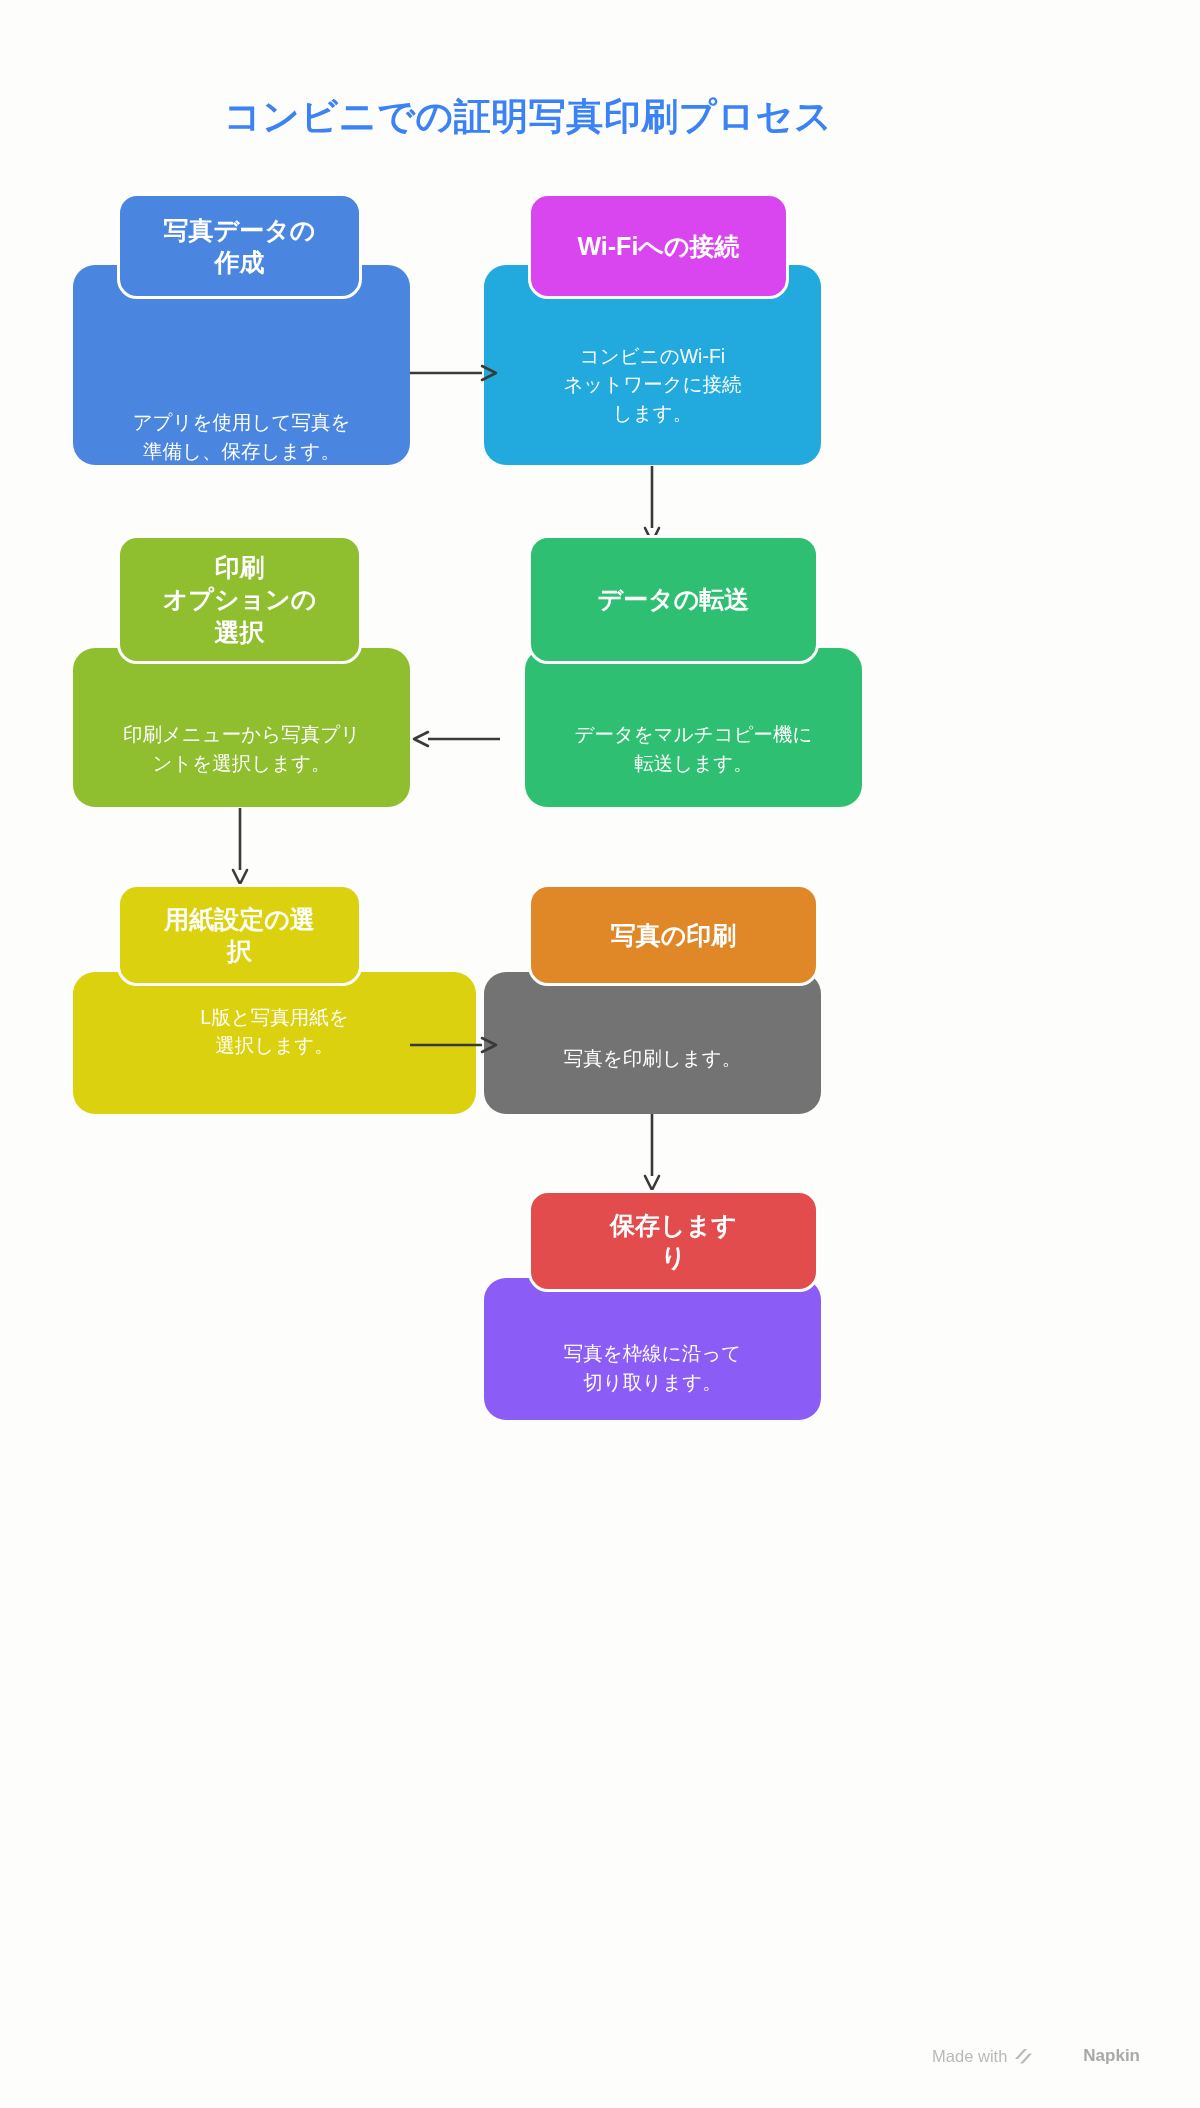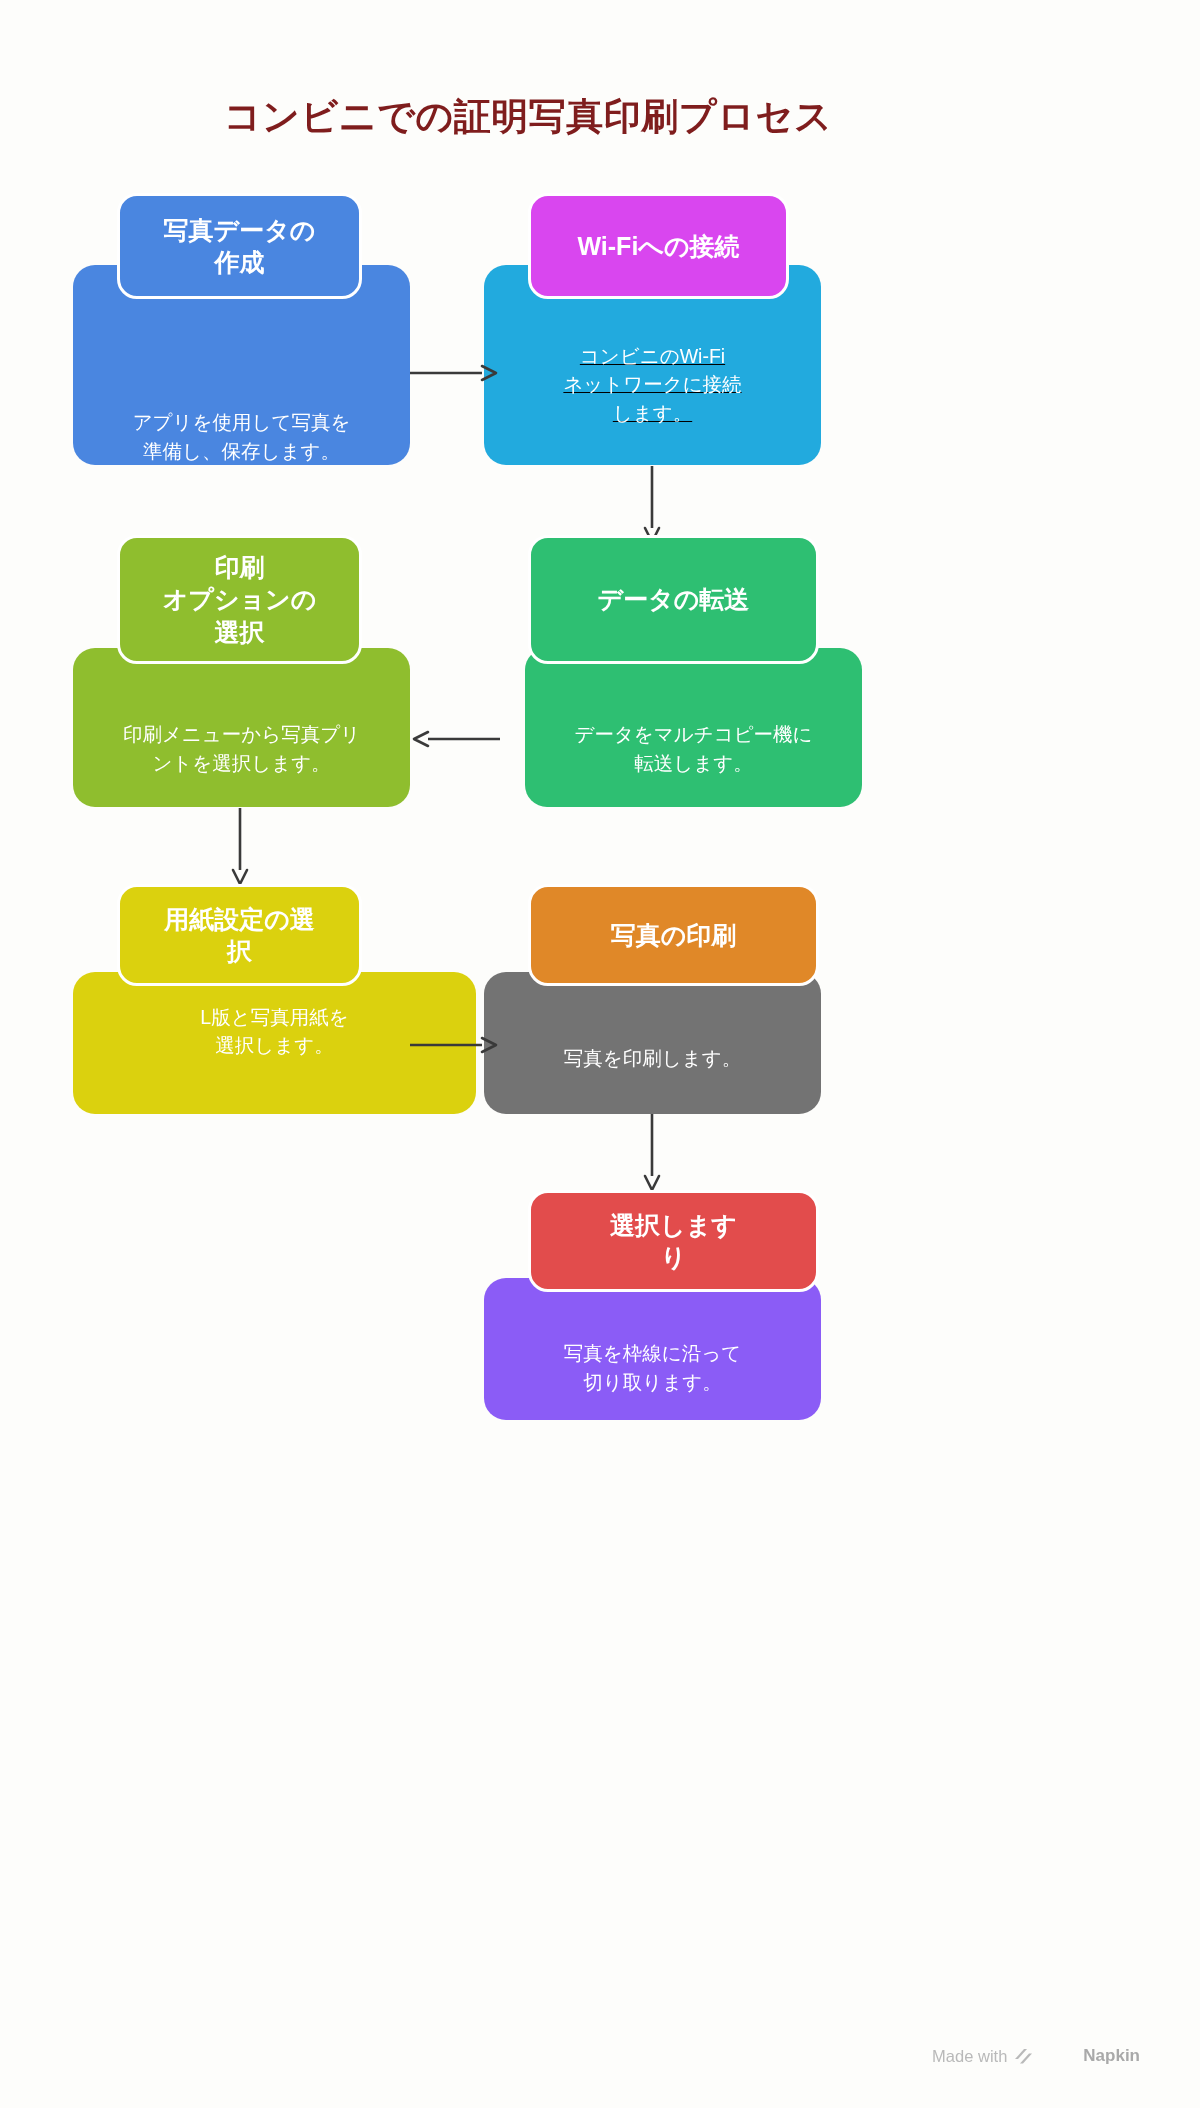--- a/index.html
+++ b/index.html
@@ -16,21 +16,21 @@
   }
 
   #page-title {
     position: absolute;
     top: 92px;
     left: 0;
     width: 1056px;
     text-align: center;
     font-size: 37px;
     font-weight: bold;
-    color: #7f1d1d;
+    color: #3b82f6;
     letter-spacing: 0.5px;
     white-space: nowrap;
   }
 
   
   #flow {
     position: absolute;
     top: 0;
     left: 0;
     width: 1200px;
@@ -157,21 +157,21 @@
       <div class="node-desc">アプリを使用して写真を
 準備し、保存します。</div>
     </div>
     <div class="node-head" style="left:44px; top:-72px; width:245px; height:106px; background:#4a86e0;">
       <div class="node-title">写真データの
 作成</div>
     </div>
   </div>
 
   <div class="node" style="left:484px; top:265px;">
-    <div class="node-body" style="width:337px; height:200px; background:#22aade; padding-bottom:38px;text-decoration:underline;">
+    <div class="node-body" style="width:337px; height:200px; background:#22aade; padding-bottom:38px;">
       <div class="node-desc">コンビニのWi-Fi
 ネットワークに接続
 します。</div>
     </div>
     <div class="node-head" style="left:44px; top:-72px; width:261px; height:106px; background:#d946ef;">
       <div class="node-title">Wi-Fiへの接続</div>
     </div>
   </div>
 
   <div class="node" style="left:484px; top:648px;">
@@ -215,21 +215,21 @@
       <div class="node-title">写真の印刷</div>
     </div>
   </div>
 
   <div class="node" style="left:484px; top:1278px;">
     <div class="node-body" style="width:337px; height:142px; background:#8b5cf6; padding-bottom:24px;">
       <div class="node-desc">写真を枠線に沿って
 切り取ります。</div>
     </div>
     <div class="node-head" style="left:44px; top:-88px; width:291px; height:102px; background:#e24c4c;">
-      <div class="node-title">選択します
+      <div class="node-title">保存します
 り</div>
     </div>
   </div>
 
 </div>
 
 <div id="watermark">
   <span>Made with</span>
   <span class="wm-logo">
     <svg width="19" height="17" viewBox="0 0 19 17" aria-hidden="true">

